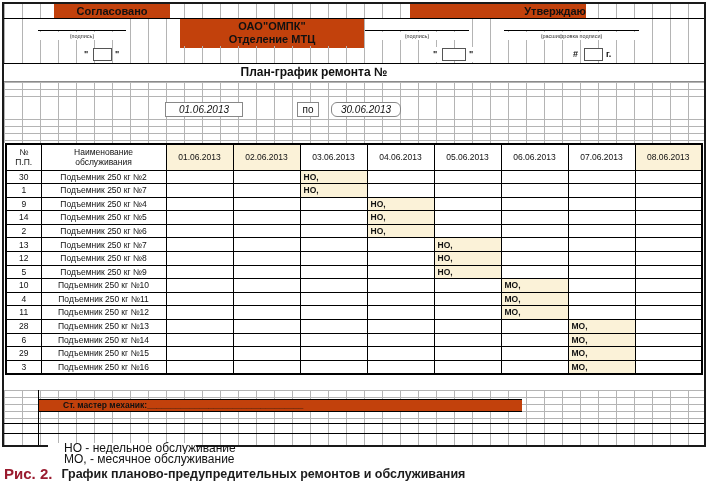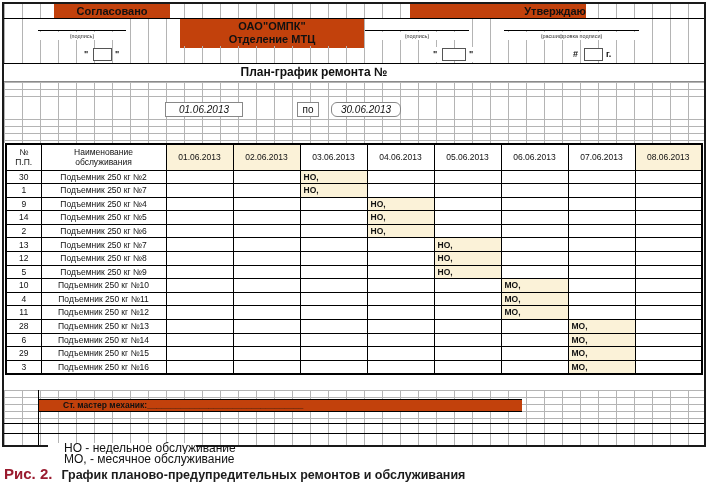--- a/index.html
+++ b/index.html
@@ -54,21 +54,21 @@
   .filler3{left:0;top:386px;width:100%;height:33px;}
   .masterCell{left:34px;top:395px;width:484px;height:13px;border-top:1px solid #000;border-bottom:1px solid #000;
               box-sizing:border-box;font-size:8.5px;line-height:11px;padding-left:25px;font-weight:bold;}
   .legendBand{left:0;top:419px;width:100%;height:22px;border-top:1px solid #000;box-sizing:border-box;}
   .legend-row{position:relative;width:100%;height:11px;border-bottom:1px solid #000;box-sizing:border-box;}
   .legend-row:last-child{border-bottom:none;}
   .legend-cell{position:absolute;left:44px;top:0;width:132px;height:10px;background:#fff;
                font-size:12px;line-height:10px;padding-left:16px;white-space:nowrap;margin-top:20px;}
   .vline-bottom{left:34px;top:386px;width:1px;height:55px;background:#000;}
   
-  .caption{left:4px;top:465px;width:700px;display:flex;align-items:flex-end;gap:9px;}
+  .caption{left:4px;top:465px;width:700px;display:flex;align-items:center;gap:9px;}
   .fig{font-size:15px;font-weight:bold;color:var(--caption-accent);}
   .capText{font-size:12.5px;font-weight:bold;color:#1c1c1c;}
 </style>
 </head>
 <body>
 
 <div class="sheet">
 
   <div class="abs grid-v rowA"></div>
   <div class="wcell agreed c bold">Согласовано</div>

